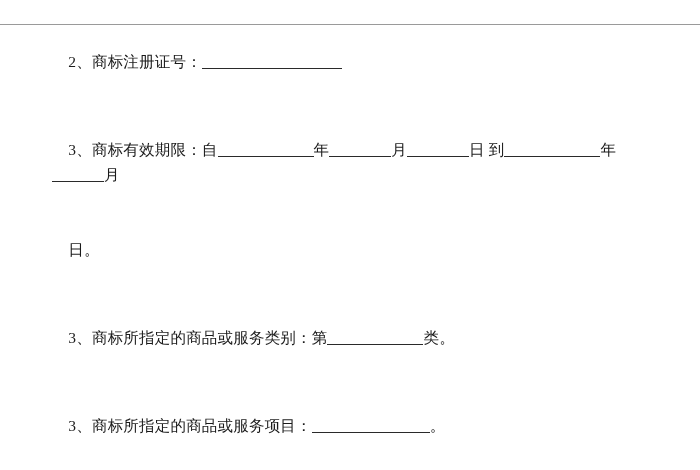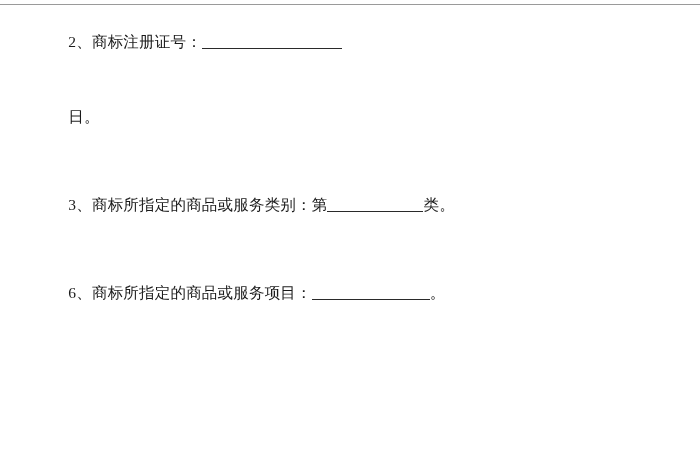--- a/index.html
+++ b/index.html
@@ -32,21 +32,21 @@
   .line {
     font-size: 15.5px;
     line-height: 25px;
     white-space: pre-wrap;
     letter-spacing: 0.2px;
   }
   .numbered {
     margin-top: 13px;
   }
   .first {
-    margin-top: 4px;
+    margin-top: 24px;
   }
   .indent2 {
     text-indent: 2em;
   }
   .fill {
     display: inline-block;
     border-bottom: 1px solid #2a2a2a;
     height: 1em;
     vertical-align: -2px;
   }
@@ -63,31 +63,34 @@
 <body>
 
 <div class="page">
 
   <div class="top-rule"></div>
 
   <div class="line first">
     <span>2、商标注册证号：</span><span class="fill f-xl"></span>
   </div>
 
+  <div class="line numbered">
+    <span>3、商标有效期限：自</span><span class="fill f-md"></span><span>年</span><span class="fill f-sm"></span><span>月</span><span class="fill f-sm"></span><span>日 到</span><span class="fill f-md"></span><span>年</span><span class="fill f-xs"></span><span>月</span>
+  </div>
 
   <div class="line">
     <span>日。</span>
   </div>
 
   <div class="line numbered">
     <span>3、商标所指定的商品或服务类别：第</span><span class="fill f-md"></span><span>类。</span>
   </div>
 
   <div class="line numbered">
-    <span>6、商标所指定的商品或服务项目：</span><span class="fill f-lg"></span><span>。</span>
+    <span>3、商标所指定的商品或服务项目：</span><span class="fill f-lg"></span><span>。</span>
   </div>
 
   <div class="body-block">
     <div class="line indent2">
       
     </div>
 
   </div>
 
 </div>

